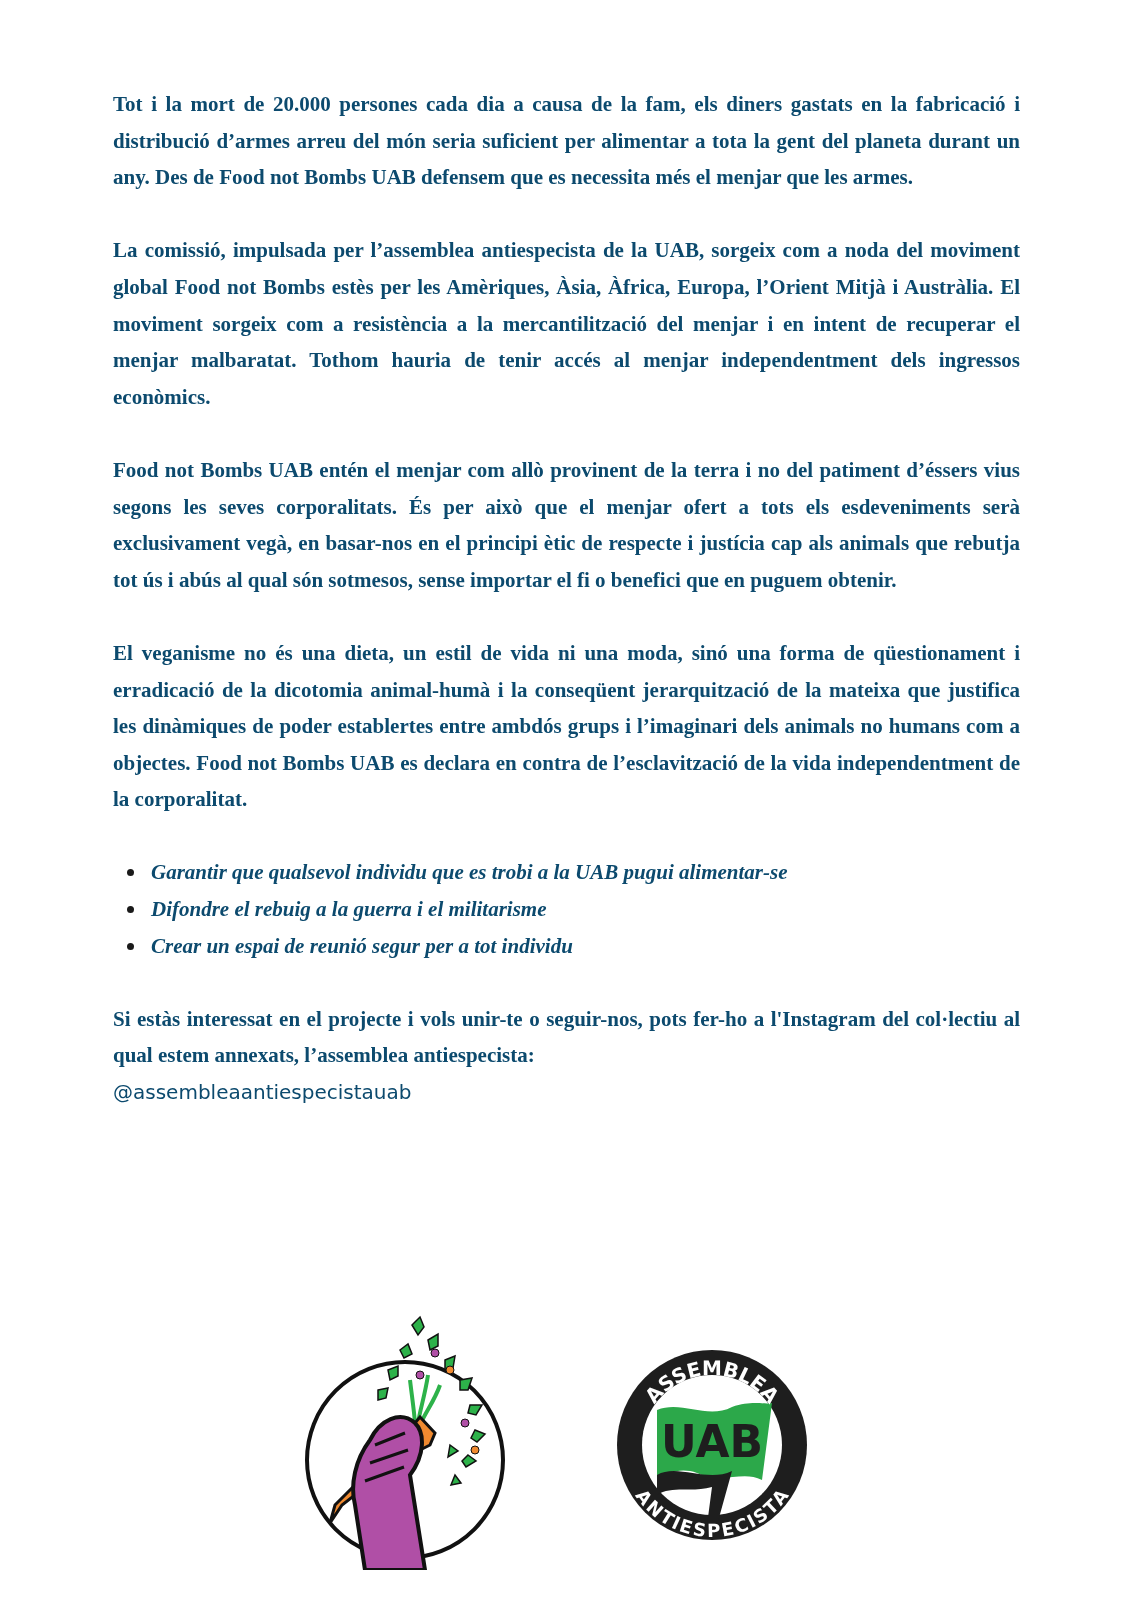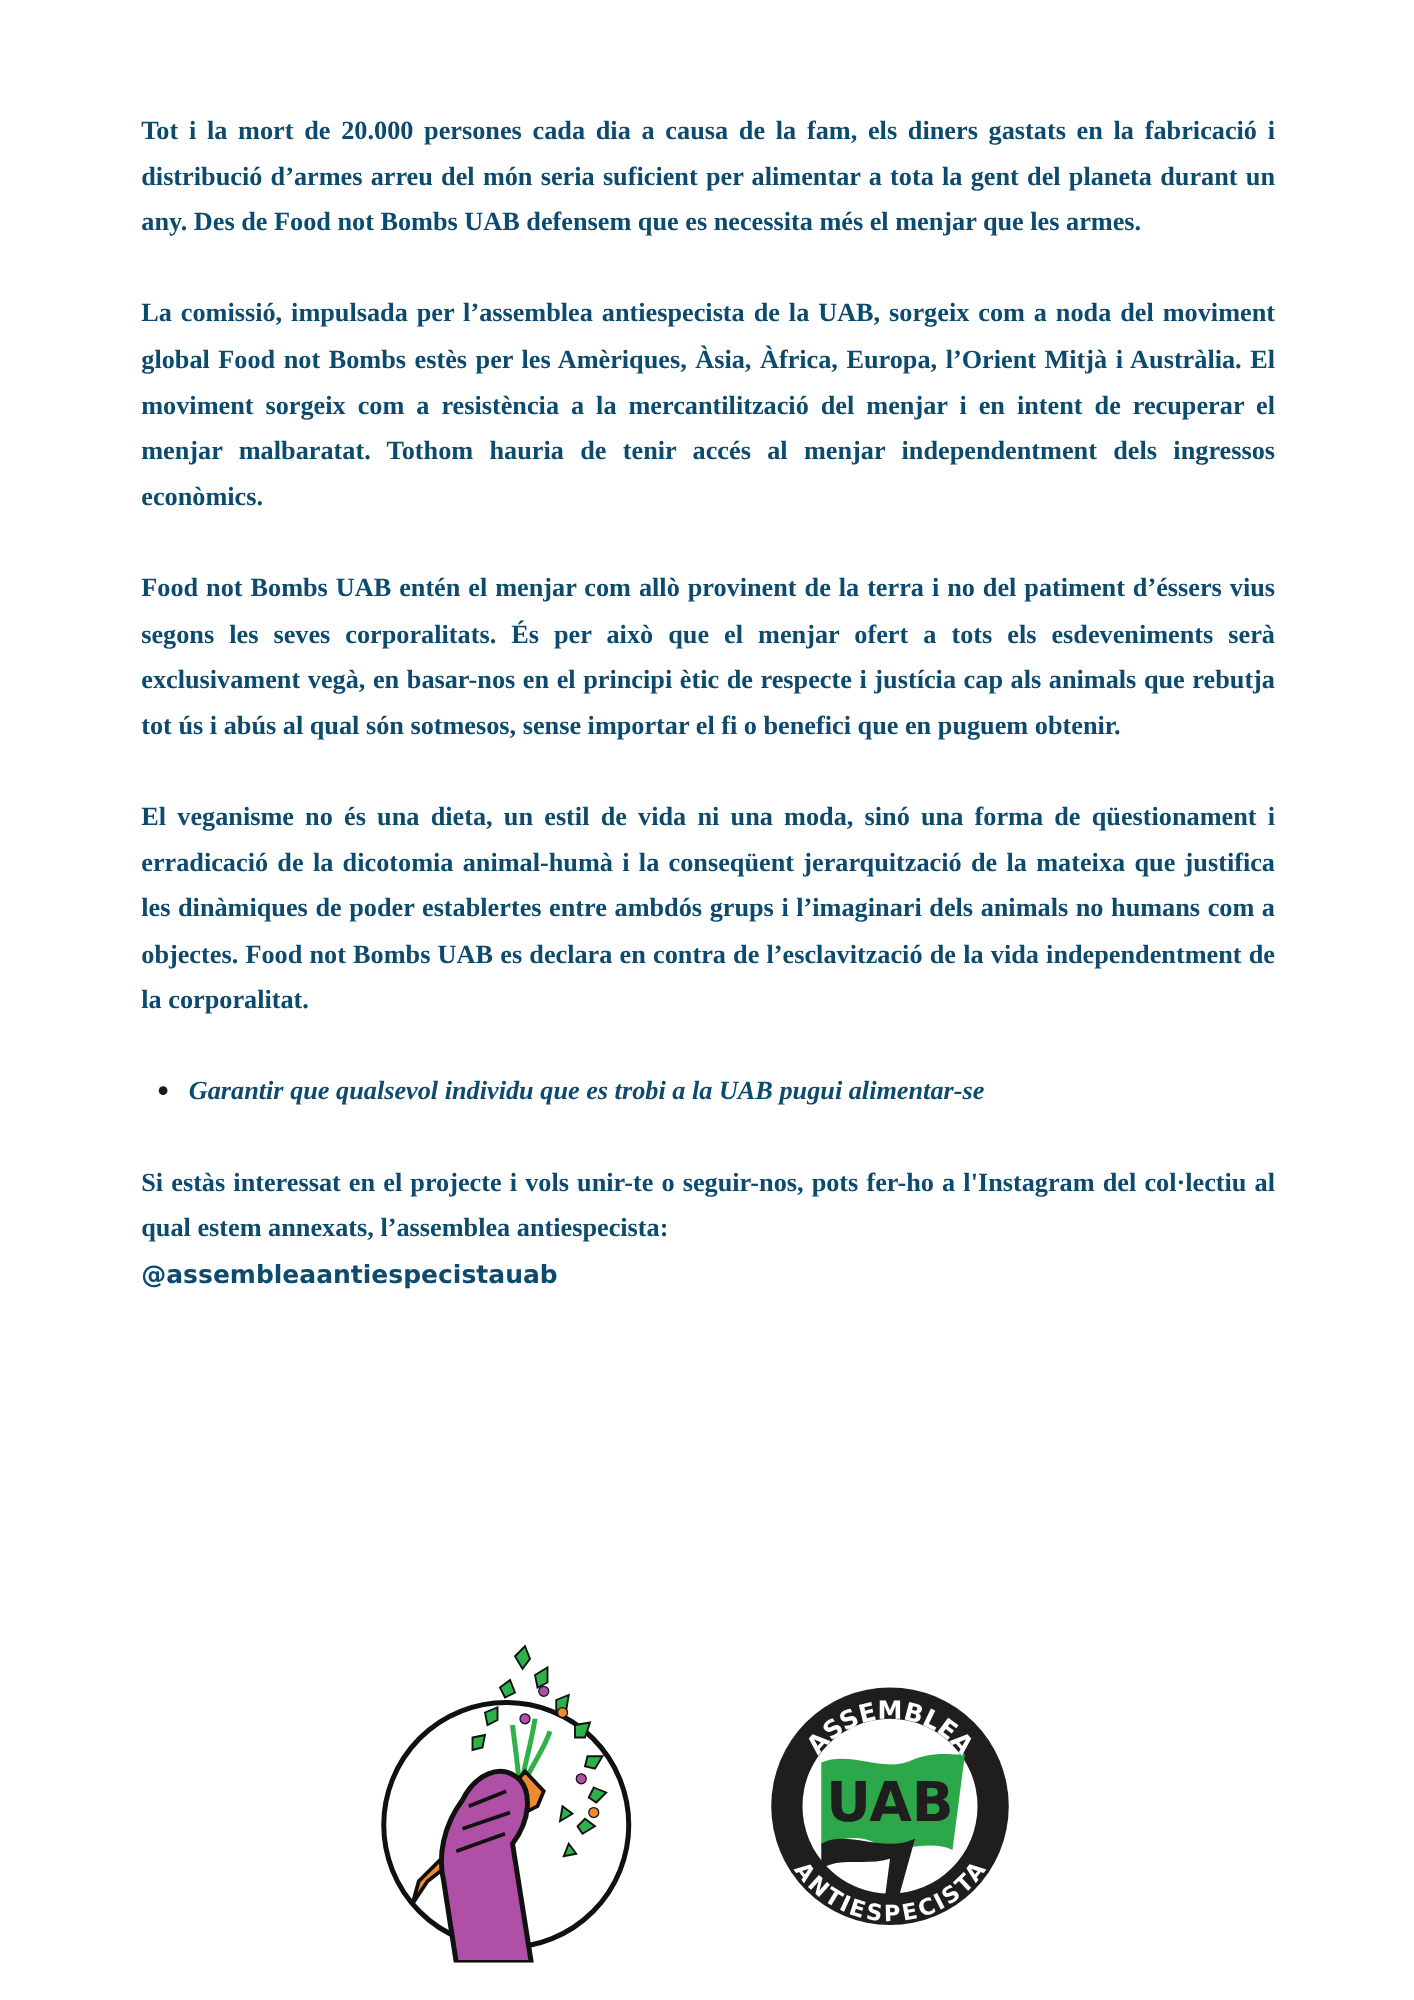--- a/index.html
+++ b/index.html
@@ -4,37 +4,39 @@
 <style>
   html, body { margin:0; padding:0; background:#ffffff; }
   body { width:1131px; height:1600px; position:relative; overflow:hidden; }
   .page { position:absolute; left:113px; top:86px; width:907px;
     font-family:"Liberation Serif","DejaVu Serif",serif; font-weight:bold;
     font-size:21px; line-height:36.6px; color:#0c4a6e; }
   .para { margin:0 0 36.6px 0; text-align:justify; text-align-last:left; }
   .list { margin:0; padding:0; list-style:none;font-style:italic; }
   .list li { position:relative; padding-left:38px; }
   .list li::before { content:""; position:absolute; left:14px; top:15px; width:7px; height:7px; border-radius:50%; background:#1a1a1a; }
-  .handle { font-family:"DejaVu Sans","Liberation Sans",sans-serif; font-weight:bold; font-size:20px; }
+  .handle { font-family:"DejaVu Sans","Liberation Sans",sans-serif; font-weight:normal; font-size:20px; }
   .logos { position:absolute; top:1305px; left:0; width:1131px; height:270px; }
   .logo1 { position:absolute; left:300px; top:0; width:230px; height:265px; }
   .logo2 { position:absolute; left:612px; top:40px; width:200px; height:200px; }
 </style>
 </head>
 <body>
 
 <div class="page">
   <p class="para">Tot i la mort de 20.000 persones cada dia a causa de la fam, els diners gastats en la fabricació i distribució d’armes arreu del món seria suficient per alimentar a tota la gent del planeta durant un any. Des de Food not Bombs UAB defensem que es necessita més el menjar que les armes.</p>
   <p class="para">La comissió, impulsada per l’assemblea antiespecista de la UAB, sorgeix com a noda del moviment global Food not Bombs estès per les Amèriques, Àsia, Àfrica, Europa, l’Orient Mitjà i Austràlia. El moviment sorgeix com a resistència a la mercantilització del menjar i en intent de recuperar el menjar malbaratat. Tothom hauria de tenir accés al menjar independentment dels ingressos econòmics.</p>
   <p class="para">Food not Bombs UAB entén el menjar com allò provinent de la terra i no del patiment d’éssers vius segons les seves corporalitats. És per això que el menjar ofert a tots els esdeveniments serà exclusivament vegà, en basar-nos en el principi ètic de respecte i justícia cap als animals que rebutja tot ús i abús al qual són sotmesos, sense importar el fi o benefici que en puguem obtenir.</p>
   <p class="para">El veganisme no és una dieta, un estil de vida ni una moda, sinó una forma de qüestionament i erradicació de la dicotomia animal-humà i la conseqüent jerarquització de la mateixa que justifica les dinàmiques de poder establertes entre ambdós grups i l’imaginari dels animals no humans com a objectes. Food not Bombs UAB es declara en contra de l’esclavització de la vida independentment de la corporalitat.</p>
 
   <div style="margin-bottom:36.6px;">
     <ul class="list">
       <li>Garantir que qualsevol individu que es trobi a la UAB pugui alimentar-se</li>
+      <li>Difondre el rebuig a la guerra i el militarisme</li>
+      <li>Crear un espai de reunió segur per a tot individu</li>
     </ul>
   </div>
 
   <p class="para" style="margin:0;">
     <span>Si estàs interessat en el projecte i vols unir-te o seguir-nos, pots fer-ho a l'Instagram del col·lectiu al qual estem annexats, l’assemblea antiespecista:</span><br>
     <span class="handle">@assembleaantiespecistauab</span>
   </p>
 </div>
 
 <div class="logos">

